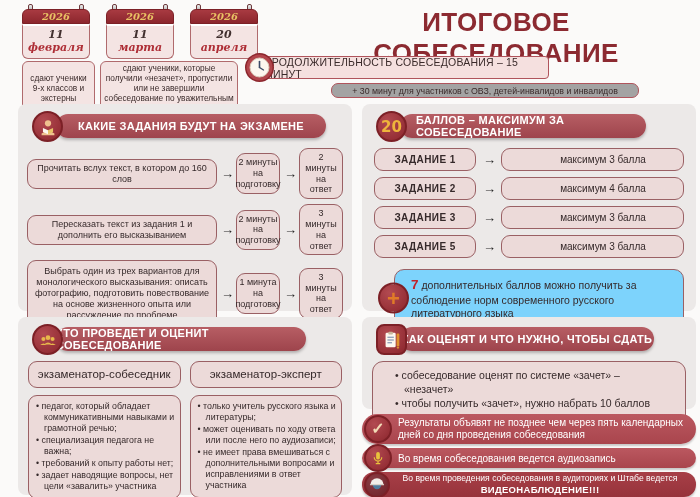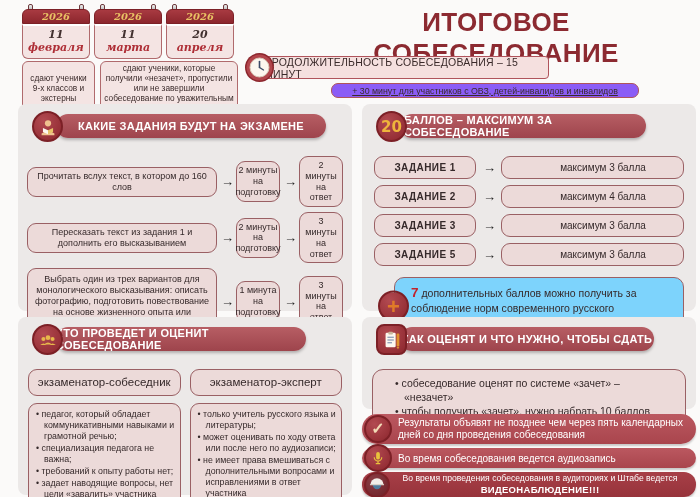--- a/index.html
+++ b/index.html
@@ -1,47 +1,47 @@
 <!DOCTYPE html>
 <html lang="ru"><head>
 <meta charset="utf-8">
 <style>
   * { margin:0; padding:0; box-sizing:border-box; }
   body { background:#fff; font-family:"Liberation Sans", sans-serif; }
   .page { position:relative; width:700px; height:497px; background:#fbfaf9; overflow:hidden; }
 
   
-  .calendars { position:absolute; left:22px; top:9px; display:flex; gap:4px; }
+  .calendars { position:absolute; left:22px; top:9px; display:flex; gap:16px; }
   .calendar { position:relative; width:68px; }
   .cal-head { position:relative; height:15px; background:linear-gradient(#a83a41,#8c262d); border:1px solid #7c2026; border-radius:6px 6px 0 0; display:flex; align-items:center; justify-content:center; }
   .cal-year { font-family:"DejaVu Serif", serif; font-style:italic; font-weight:bold; font-size:10px; color:#e9c264; }
   .pin { position:absolute; top:-5px; width:5px; height:10px; background:linear-gradient(#eee,#9b9b9b); border:1px solid #6d3a3d; border-radius:2px; }
   .pin.l { left:6px; } .pin.r { right:6px; }
   .cal-body { background:#f4e4e3; border:1px solid #b06a6d; border-top:2px solid #fff; border-radius:0 0 6px 6px; text-align:center; padding:2px 2px 4px; }
   .cal-day { font-family:"DejaVu Serif", serif; font-style:italic; font-weight:bold; font-size:11px; color:#41302f; }
   .cal-month { font-family:"DejaVu Serif", serif; font-style:italic; font-weight:bold; font-size:11px; color:#ae2e36; }
 
   .cal-notes { position:absolute; left:22px; top:61px; display:flex; gap:5px; }
   .note { background:#f4e4e3; border:1px solid #b06a6d; border-radius:6px; font-size:8.3px; line-height:1.2; color:#3a2a2a; display:flex; align-items:center; justify-content:center; text-align:center; padding:2px 3px; min-height:38px; }
   .note.n1 { width:73px; } .note.n2 { width:138px; }
 
   
   .title { position:absolute; left:300px; top:7px; width:392px; text-align:center; font-size:26px; font-weight:bold; color:#8c2a31; letter-spacing:0.4px; }
   .duration-bar { position:absolute; left:263px; top:56px; width:286px; height:23px; background:#f5e0df; border:1px solid #b0545c; border-radius:4px; display:flex; align-items:center; justify-content:center; font-size:10.5px; color:#3a2a2a; letter-spacing:0.2px; }
   .clock-wrap { position:absolute; left:244px; top:52px; width:31px; height:31px; z-index:2; }
-  .extra-bar { position:absolute; left:331px; top:83px; width:308px; height:15px; background:#8b5cf6; border:1px solid #b0545c; border-radius:7px; display:flex; align-items:center; justify-content:center; font-size:8.8px; color:#3a2a2a;text-decoration:underline; }
+  .extra-bar { position:absolute; left:331px; top:83px; width:308px; height:15px; background:#a3a3a3; border:1px solid #b0545c; border-radius:7px; display:flex; align-items:center; justify-content:center; font-size:8.8px; color:#3a2a2a; }
 
   
   .panel { position:absolute; background:#ece9e8; border-radius:8px; padding:7px 8px; }
   #tasks-panel { left:18px; top:104px; width:334px; height:207px; }
   #points-panel { left:362px; top:104px; width:334px; height:207px; }
   #examiners-panel { left:18px; top:317px; width:334px; height:178px; }
   #grading-panel { left:362px; top:317px; width:334px; height:92px; }
 
-  .panel-head { position:relative; height:30px; margin-bottom:15px; }
+  .panel-head { position:relative; height:30px; margin-bottom:7px; }
   .head-pill { position:absolute; left:30px; top:3px; right:0; height:24px; background:linear-gradient(#b75e64,#9e444c); border-radius:13px; box-shadow:0 2px 3px rgba(0,0,0,0.25); color:#fff; font-size:11px; font-weight:bold; letter-spacing:0.3px; display:flex; align-items:center; justify-content:center; }
   .head-circle { position:absolute; left:6px; top:0; width:31px; height:31px; border-radius:50%; background:radial-gradient(circle at 35% 30%, #b24a51, #8c262d); border:2px solid #7c2026; z-index:2; display:flex; align-items:center; justify-content:center; }
   .head-square { border-radius:8px !important; }
   .badge-num { font-size:15px; font-weight:bold; color:#eeb43c; font-family:"DejaVu Sans", sans-serif; }
 
   
   .task-row { display:flex; align-items:center; gap:4px; margin:0 1px 5px; }
   .box { background:#ecdad9; border:1px solid #9a6064; border-radius:9px; display:flex; align-items:center; justify-content:center; text-align:center; font-size:9px; line-height:1.2; color:#35292a; padding:3px 4px; }
   .task-box { flex:1; min-height:30px; }
   .time-box { width:44px; min-height:29px; }
@@ -176,21 +176,21 @@
       <div class="arrow">→</div>
       <div class="box time-box">3 минуты на ответ</div>
     </div>
   </section>
 
   <section class="panel" id="points-panel">
     <div class="panel-head">
       <div class="head-circle">
         <span class="badge-num">20</span>
       </div>
-      <div class="head-pill" style="right:42px; justify-content:flex-start; padding-left:4px;">БАЛЛОВ – МАКСИМУМ ЗА СОБЕСЕДОВАНИЕ</div>
+      <div class="head-pill" style="right:42px; justify-content:flex-start; padding-left:16px;">БАЛЛОВ – МАКСИМУМ ЗА СОБЕСЕДОВАНИЕ</div>
     </div>
     <div class="point-row">
       <div class="box label-pill">ЗАДАНИЕ 1</div>
       <div class="arrow">→</div>
       <div class="box points-pill">максимум 3 балла</div>
     </div>
     <div class="point-row">
       <div class="box label-pill">ЗАДАНИЕ 2</div>
       <div class="arrow">→</div>
       <div class="box points-pill">максимум 4 балла</div>

